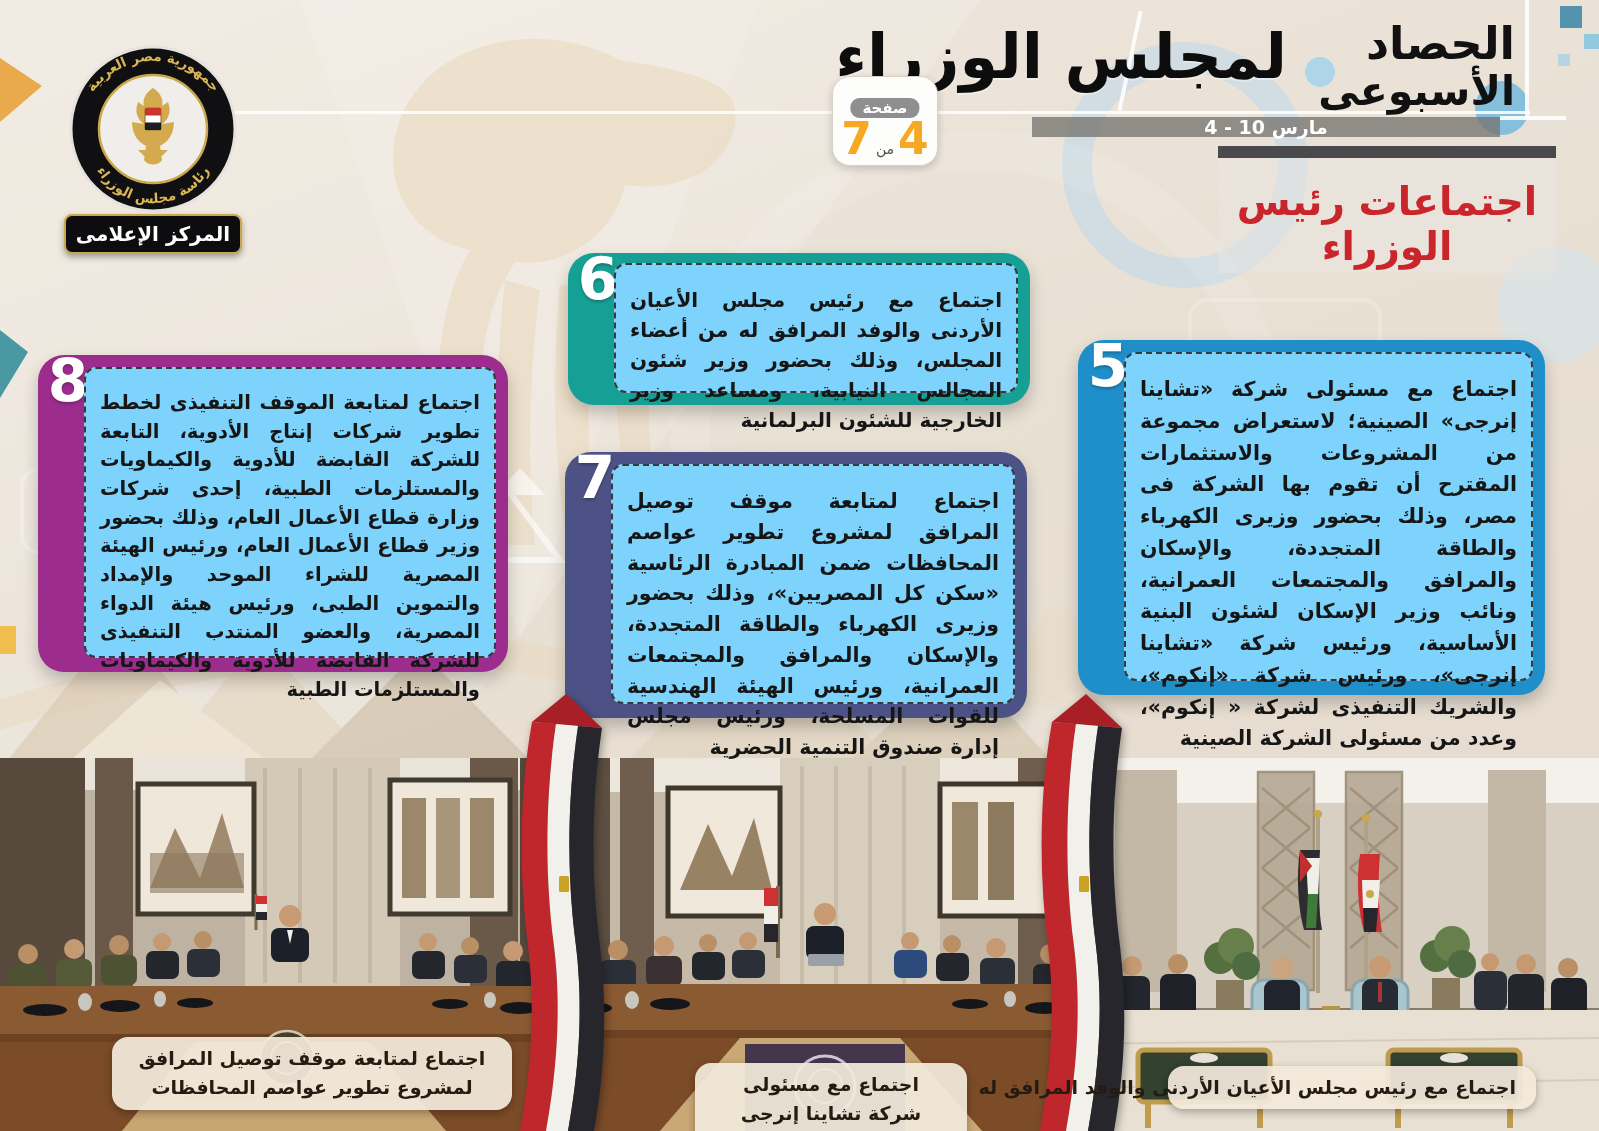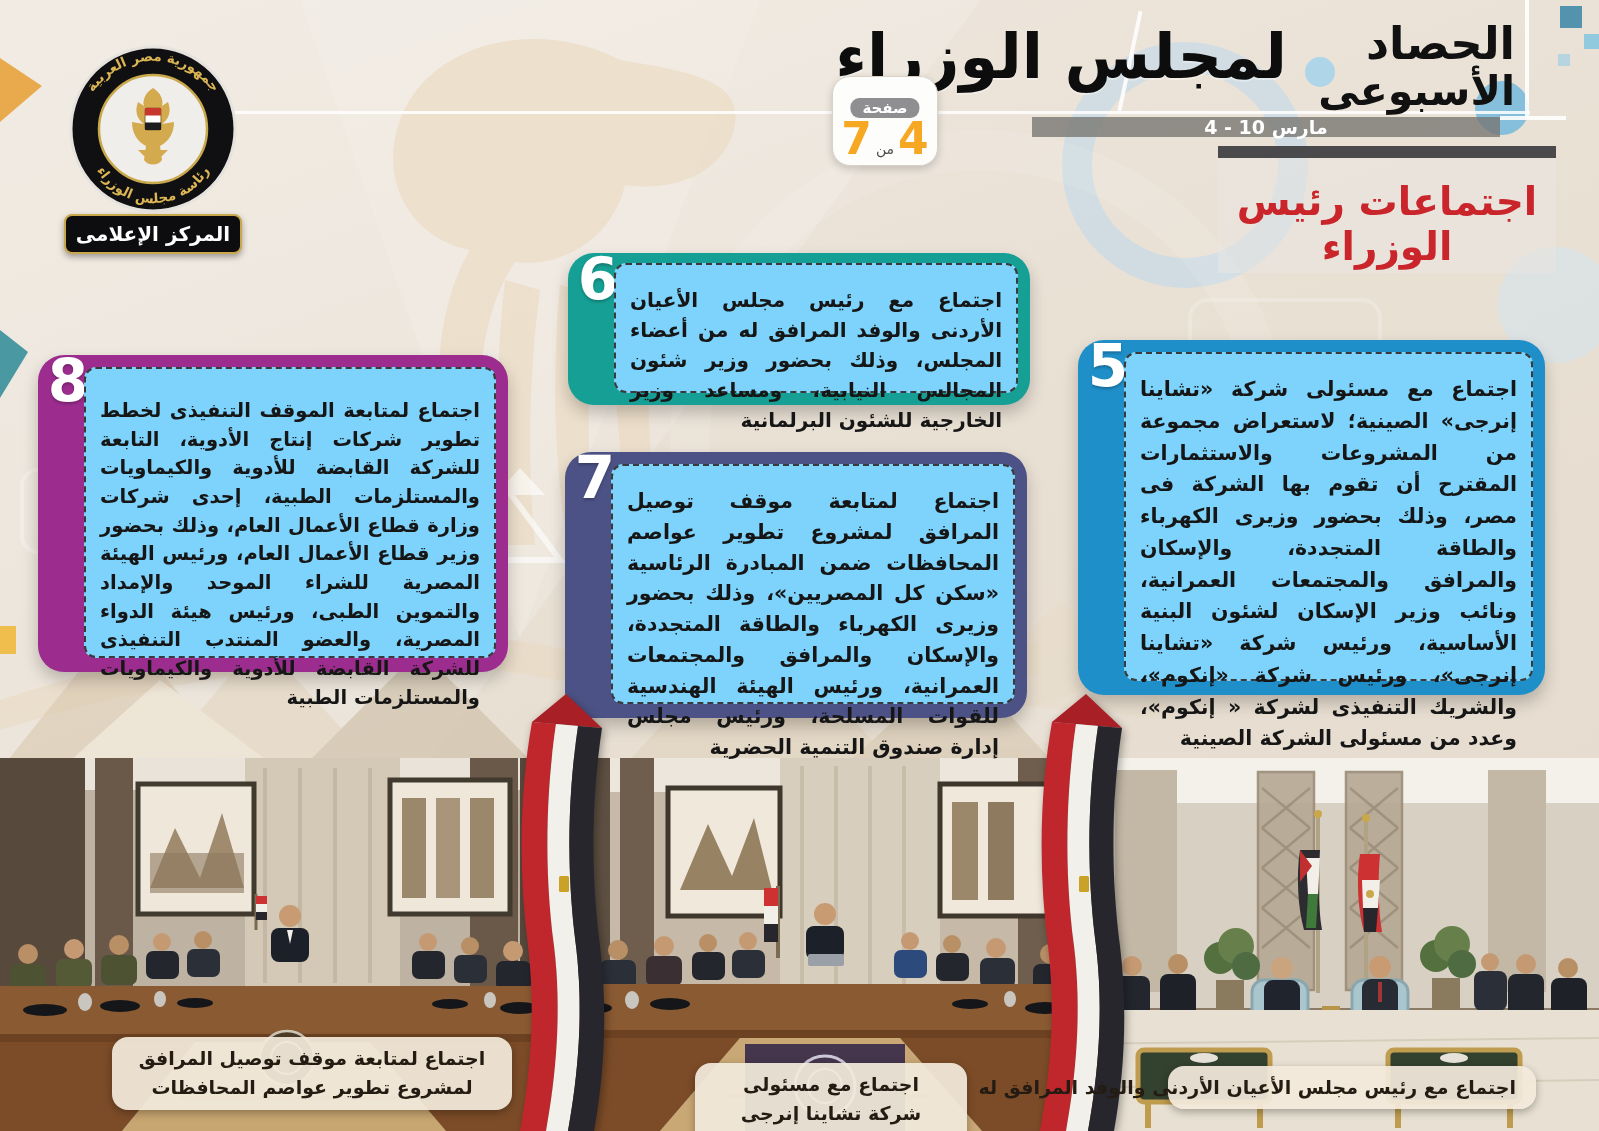--- a/index.html
+++ b/index.html
@@ -79,21 +79,21 @@
     color:#161616;font-weight:bold;text-align:justify;text-align-last:right;
   }
   .card5{left:1078px;top:340px;width:467px;height:355px;}
   .card5 .panel p{font-size:20.5px;line-height:1.55;}
   .card6{left:568px;top:253px;width:462px;height:152px;}
   .card6 .panel{inset:10px 12px 12px 46px;}
   .card6 .panel p{font-size:20px;line-height:1.5;}
   .card7{left:565px;top:452px;width:462px;height:266px;}
   .card7 .panel p{font-size:20.5px;line-height:1.5;}
   .card8{left:38px;top:355px;width:470px;height:317px;}
-  .card8 .panel p{font-size:19.5px;line-height:1.47;margin-top:8px;}
+  .card8 .panel p{font-size:19.5px;line-height:1.47;}
 
   
   .photo{position:absolute;top:758px;height:373px;overflow:hidden;z-index:2;background:#8b7a66;}
   .photo1{left:0;width:565px;}
   .photo2{left:540px;width:560px;z-index:3;}
   .photo3{left:1060px;width:539px;}
   .caption{
     position:absolute;z-index:7;background:rgba(242,233,219,.93);
     border-radius:16px;padding:7px 20px;text-align:center;direction:rtl;
     color:#241c12;font-size:19px;font-weight:bold;line-height:1.55;

